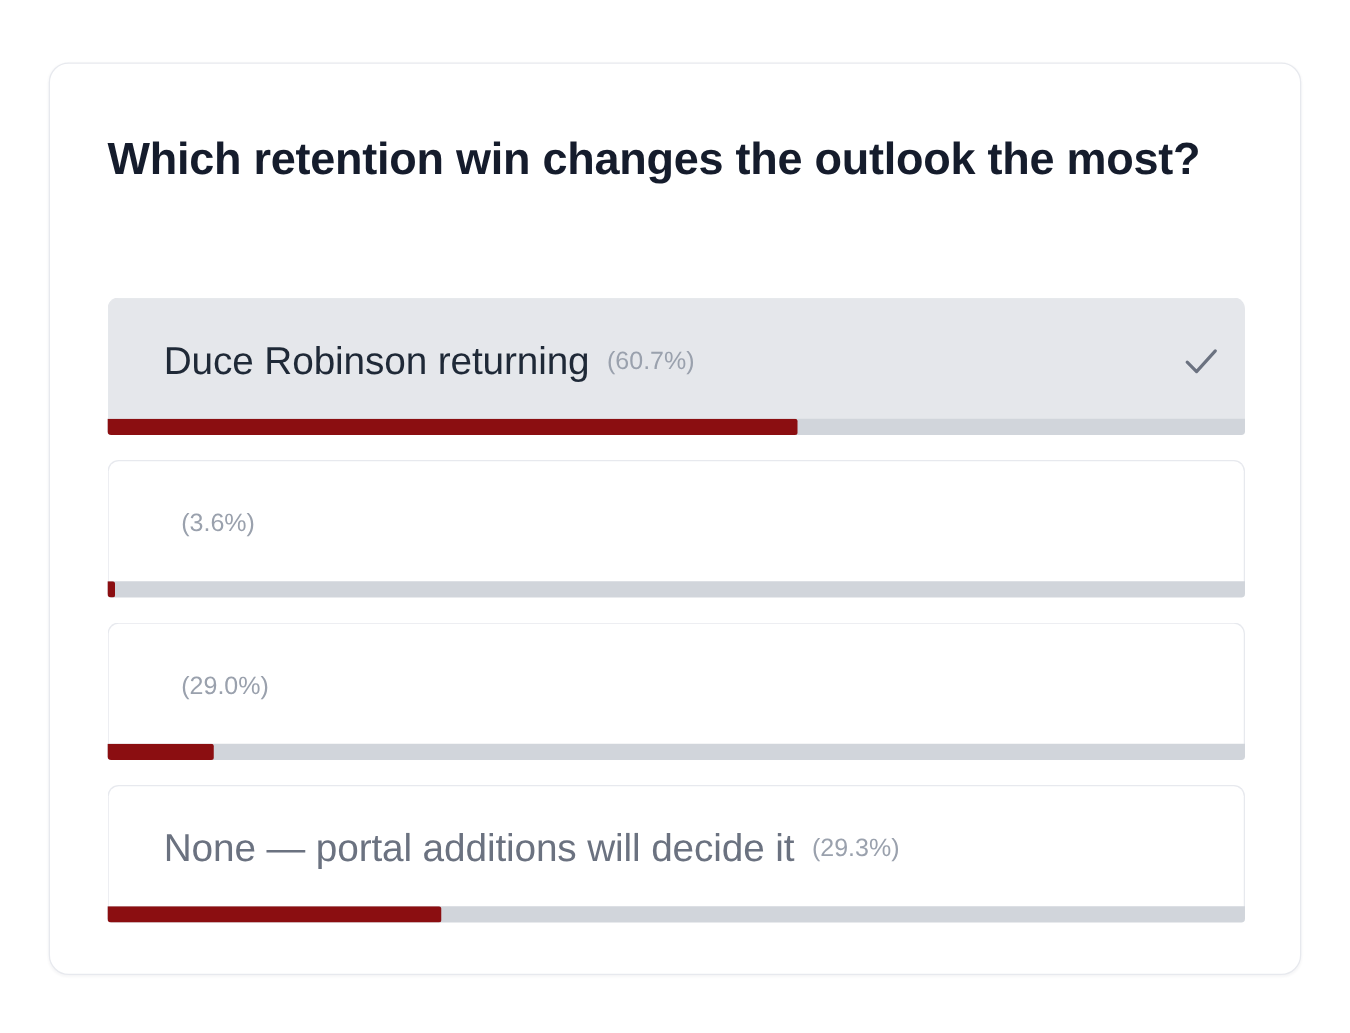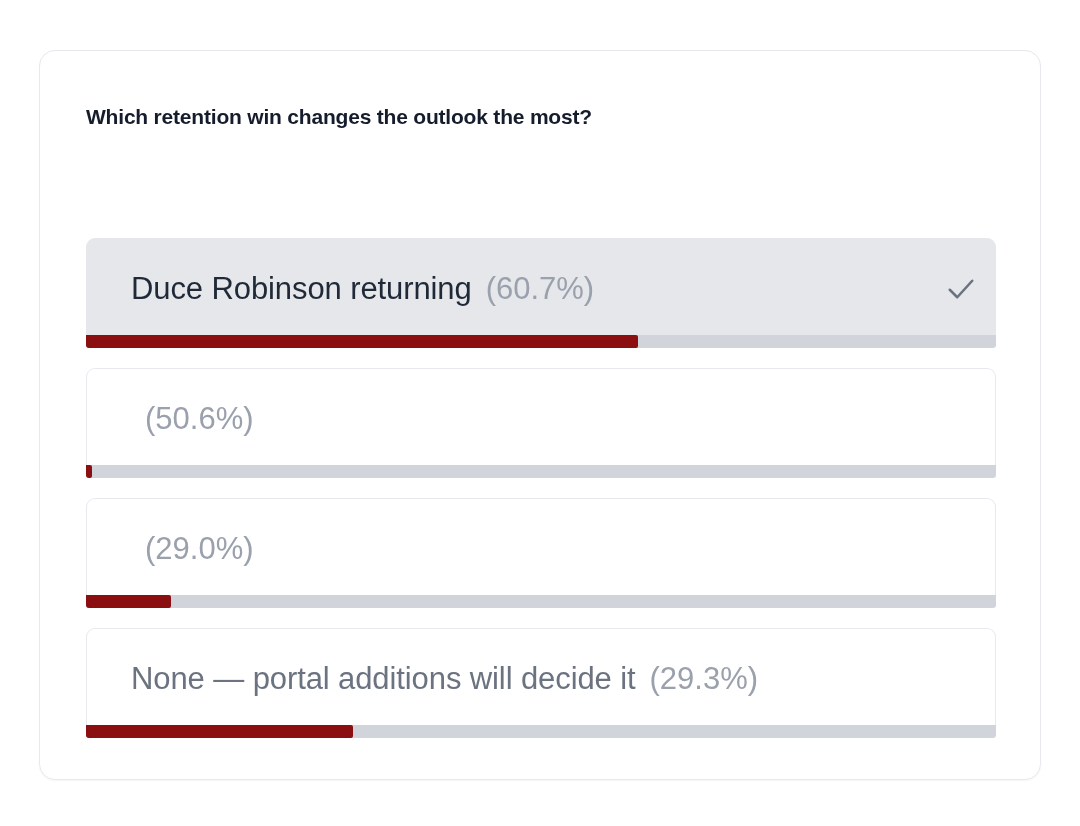--- a/index.html
+++ b/index.html
@@ -26,21 +26,21 @@
     border-radius: 16px;
     box-shadow: 0 1px 2px rgba(16, 24, 40, 0.04);
   }
 
   .poll-question {
     position: absolute;
     left: 46px;
     top: 52px;
     width: 880px;
     margin: 0;
-    font-size: 21px;
+    font-size: 36px;
     line-height: 1.36;
     font-weight: bold;
     color: #151c2c;
     letter-spacing: -0.2px;
   }
 
   .options {
     position: absolute;
     left: 46px;
     top: 187px;
@@ -81,21 +81,21 @@
     font-size: 31px;
     color: #6b7280;
     white-space: nowrap;
     letter-spacing: -0.1px;
   }
   .option.selected .option-label {
     color: #1f2937;
   }
 
   .option-pct {
-    font-size: 31px;
+    font-size: 20px;
     color: #9aa1ad;
     margin-left: 14px;
     white-space: nowrap;
   }
 
   .option-spacer { flex: 1 1 auto; }
 
   .check-icon {
     width: 36px;
     height: 36px;
@@ -138,21 +138,21 @@
           <path d="M4.5 12.5 L9.5 17.5 L19.5 6.5" stroke="#6b7280" stroke-width="1.7" stroke-linecap="round" stroke-linejoin="round"></path>
         </svg>
       </div>
       <div class="bar-track">
         <div class="bar-fill" style="width: 60.7%;"></div>
       </div>
     </div>
 
     <div class="option">
       <div class="option-body">
-        <span class="option-pct">(50.6%)</span>
+        <span class="option-pct">(3.6%)</span>
         <span class="option-spacer"></span>
       </div>
       <div class="bar-track">
         <div class="bar-fill" style="width: 0.7%;"></div>
       </div>
     </div>
 
     <div class="option">
       <div class="option-body">
         <span class="option-pct">(29.0%)</span>

